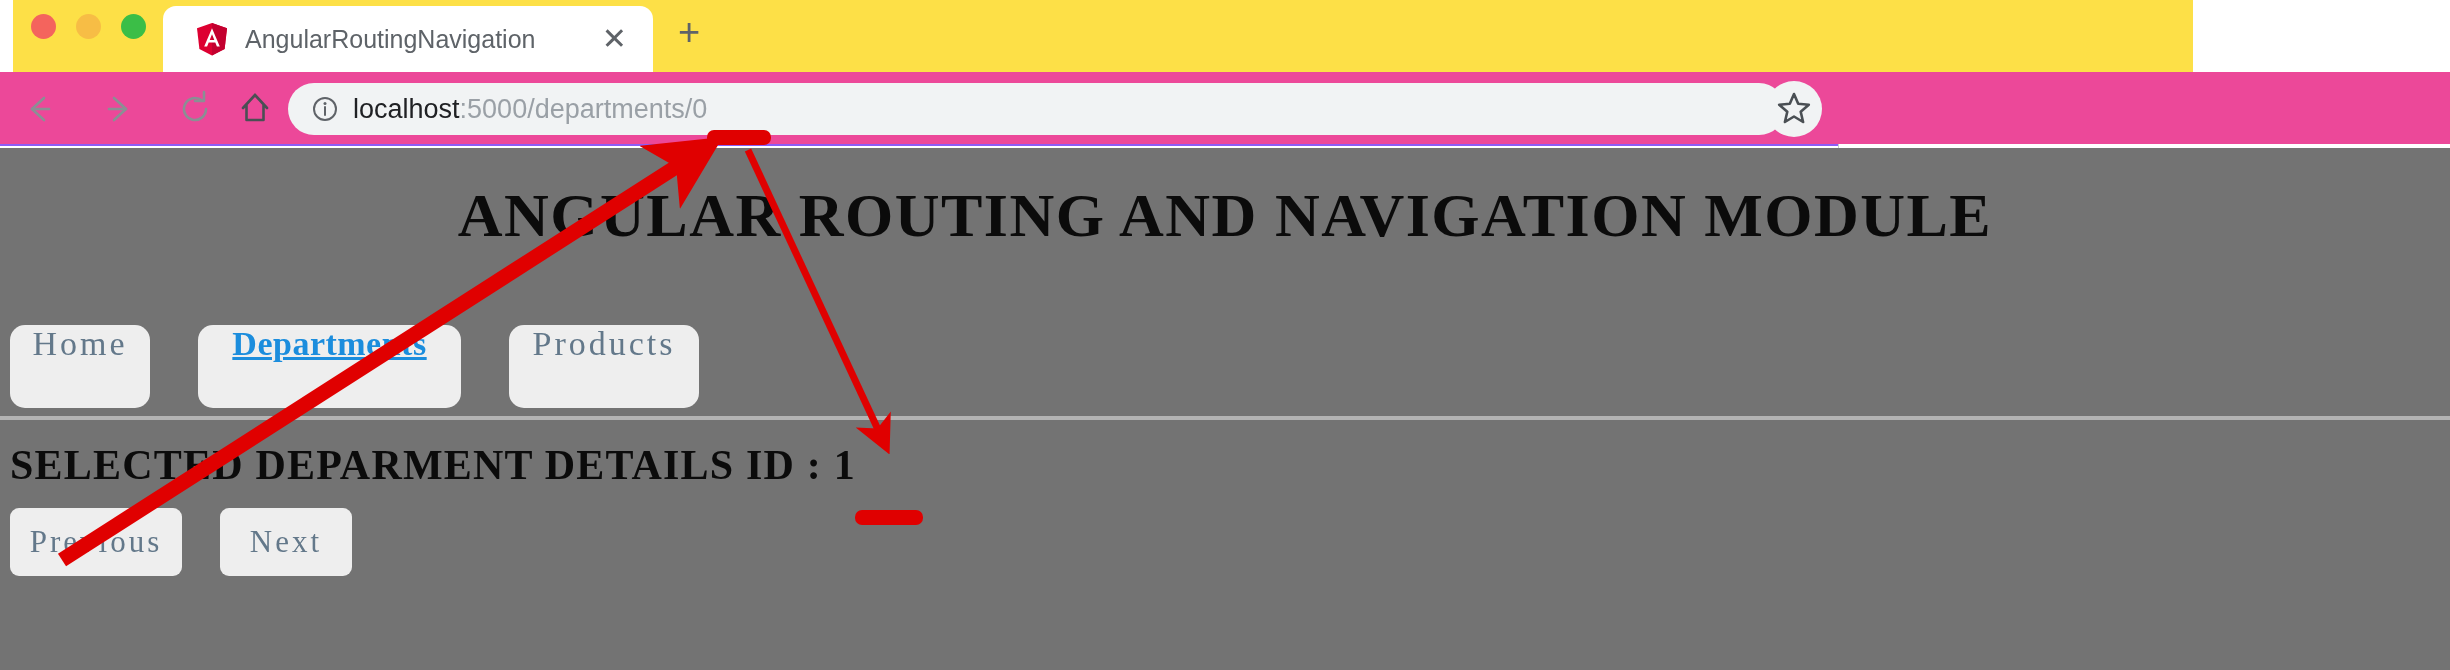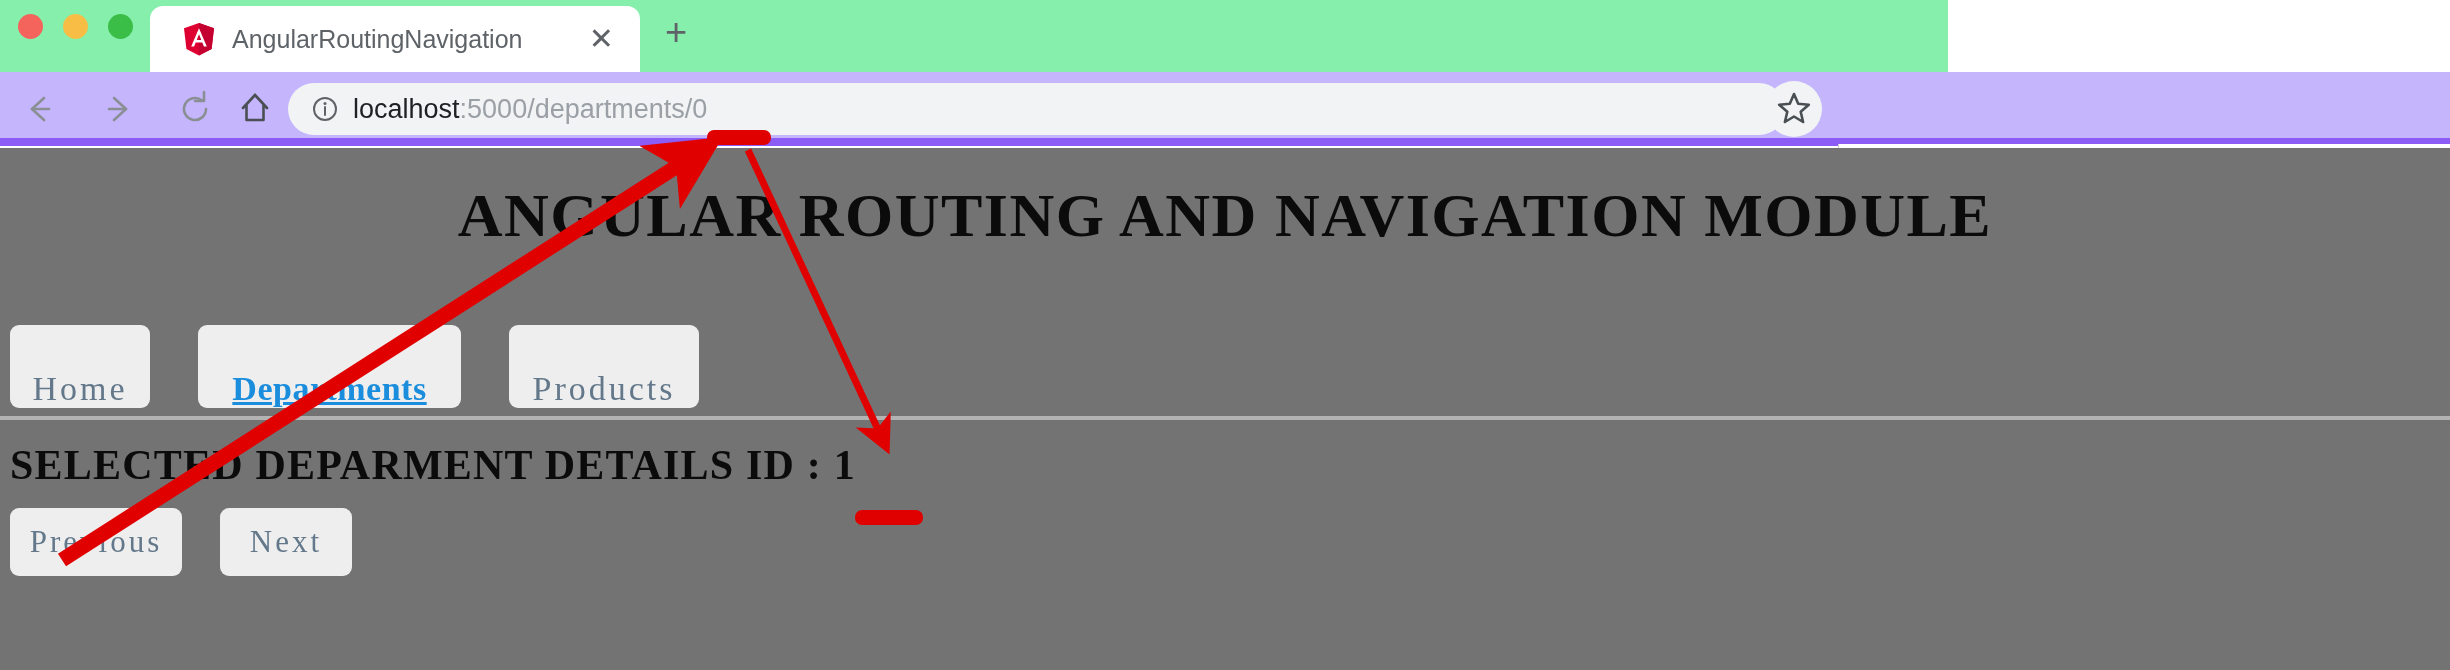--- a/index.html
+++ b/index.html
@@ -17,24 +17,24 @@
 
   
   #browser-window {
     position: absolute;
     left: 0; top: 0;
     width: 2450px;
     height: 148px;
   }
   #tab-strip {
     position: absolute;
-    left: 0; top: 0;
-    width: 1948px;
+    left: 13px; top: 0;
+    width: 2180px;
     height: 72px;
-    background: #86efac;
+    background: #fde047;
   }
   #traffic-lights {
     position: absolute;
     left: 18px; top: 14px;
     display: flex;
     gap: 20px;
   }
   .traffic-light {
     width: 25px;
     height: 25px;
@@ -80,22 +80,22 @@
     font-size: 38px;
     font-weight: 300;
     color: #5f6368;
   }
 
   #toolbar {
     position: absolute;
     left: 0; top: 72px;
     width: 2450px;
     height: 74px;
-    background: #c4b5fd;
-    border-bottom: 8px solid #8b5cf6;
+    background: #ec4899;
+    border-bottom: 2px solid #8b5cf6;
     box-sizing: border-box;
   }
   .nav-btn {
     position: absolute;
     top: 10px;
     width: 54px; height: 54px;
   }
   .nav-btn svg { display: block; }
   #omnibox {
     position: absolute;
@@ -160,24 +160,24 @@
     white-space: nowrap;
   }
   #nav-bar {
     position: absolute;
     left: 10px; top: 177px;
     display: flex;
     gap: 48px;
   }
   .nav-item {
     background: #eeeeee;
-    border-radius: 9px;
+    border-radius: 15px;
     height: 83px;
     display: flex;
-    align-items: flex-end;
+    align-items: flex-start;
     justify-content: center;
     box-sizing: border-box;
   }
   .nav-item-label {
     font-family: "Liberation Serif", serif;
     font-size: 34px;
     letter-spacing: 3px;
     color: #63788a;
   }
   .nav-item.active .nav-item-label {

